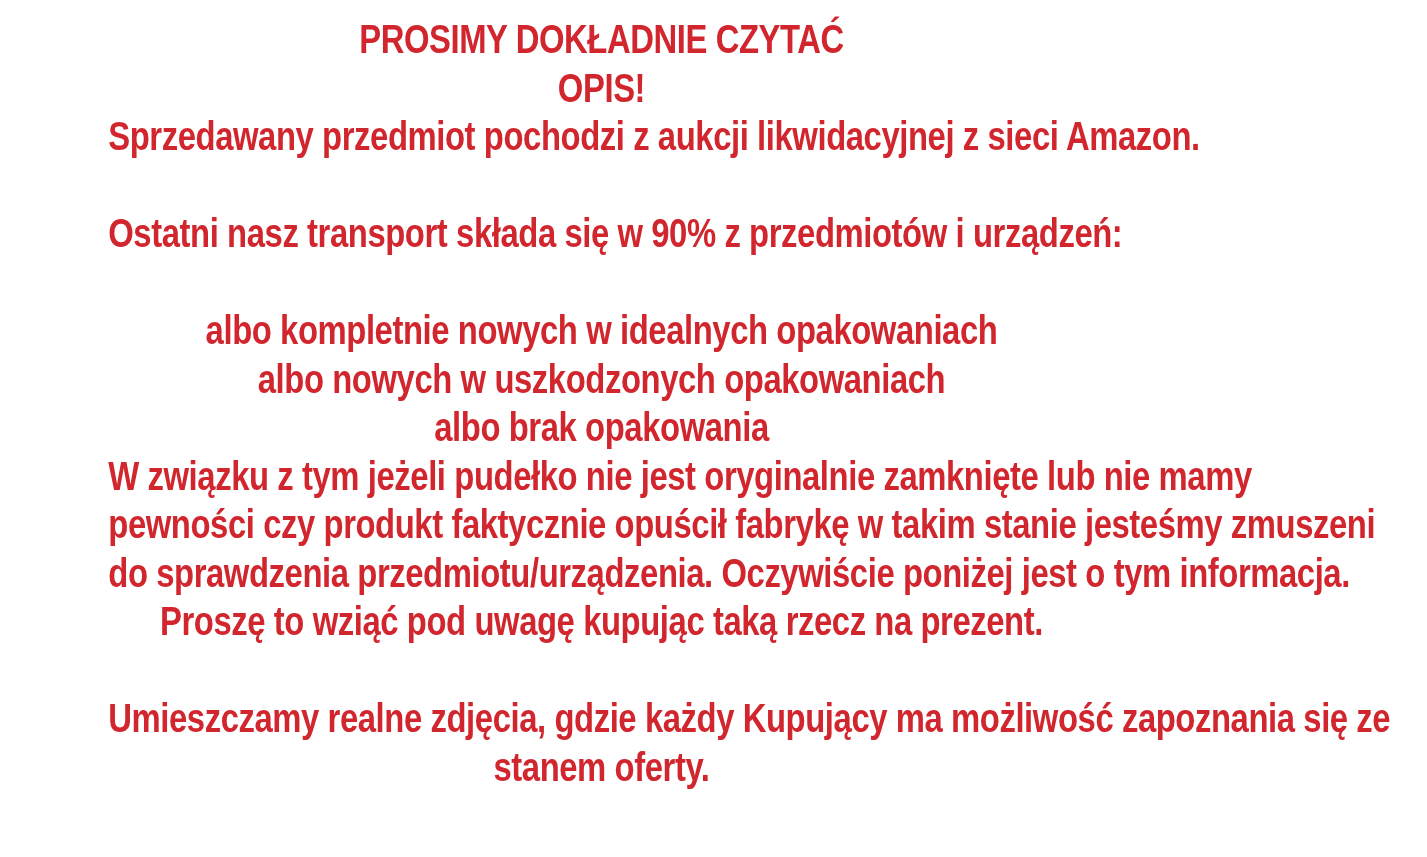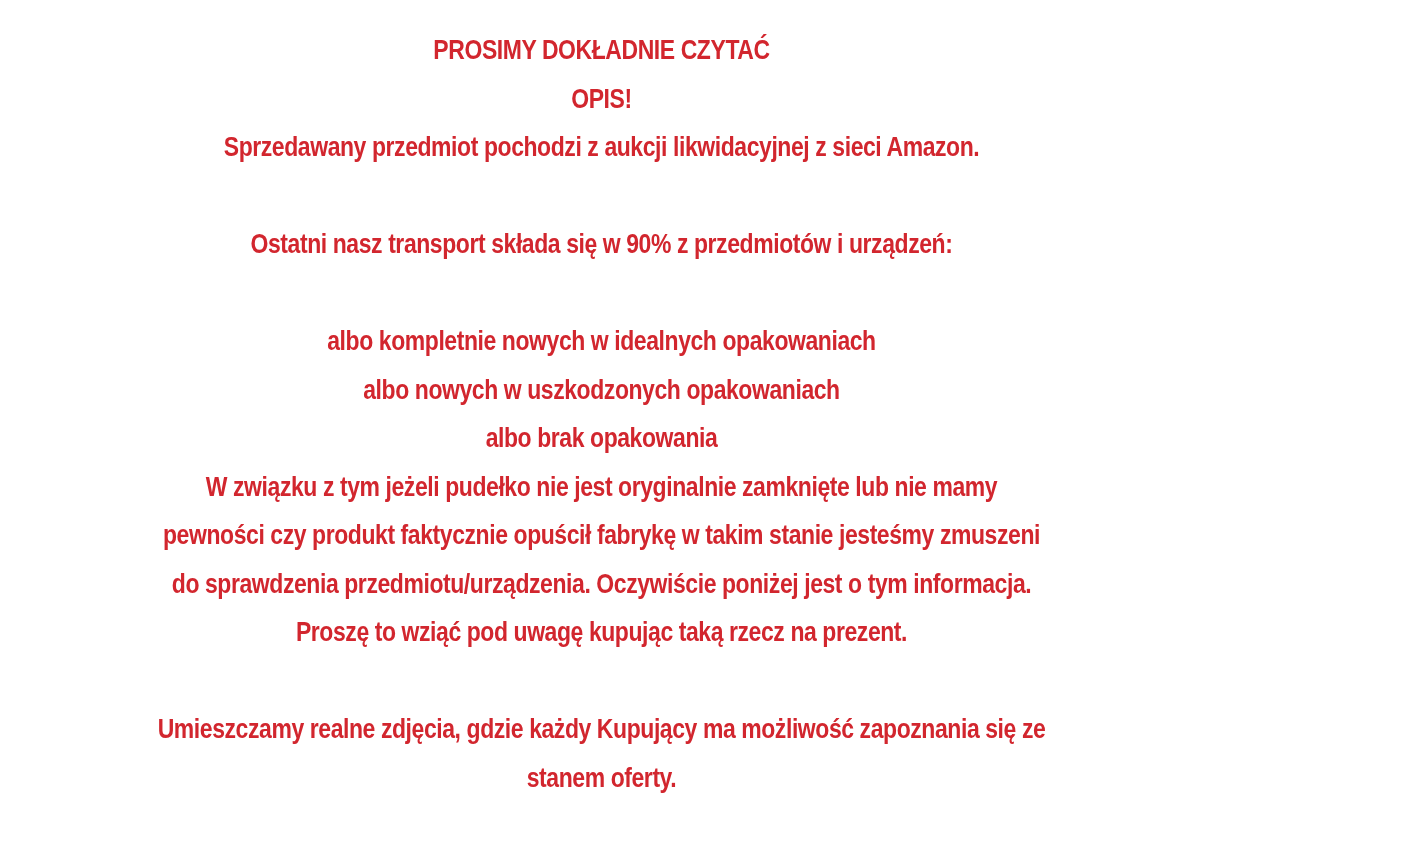--- a/index.html
+++ b/index.html
@@ -13,24 +13,24 @@
   }
   body {
     width: 1427px;
     height: 857px;
     overflow: hidden;
     background: var(--bg-color);
     font-family: "Liberation Sans", "DejaVu Sans", sans-serif;
   }
   .notice {
     width: 1203px;
-    padding-top: 26px;
+    padding-top: 15px;
     color: var(--text-color);
     font-weight: 700;
-    font-size: 28px;
+    font-size: 40px;
   }
   .line {
     height: 48.5px;
     line-height: 48.5px;
     text-align: center;
     white-space: nowrap;
     transform: scaleX(0.82);
     transform-origin: 50% 50%;
     letter-spacing: -0.5px;
   }

